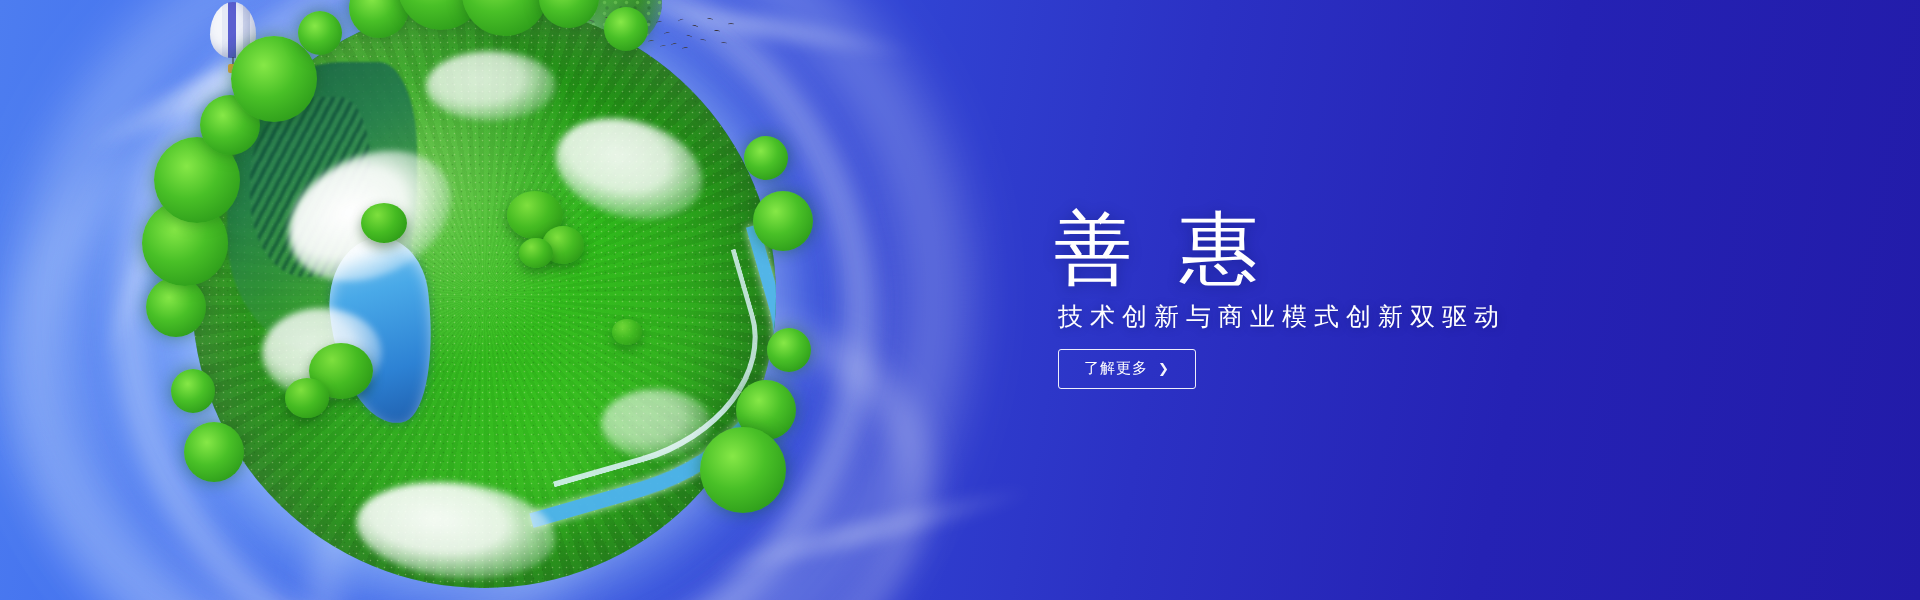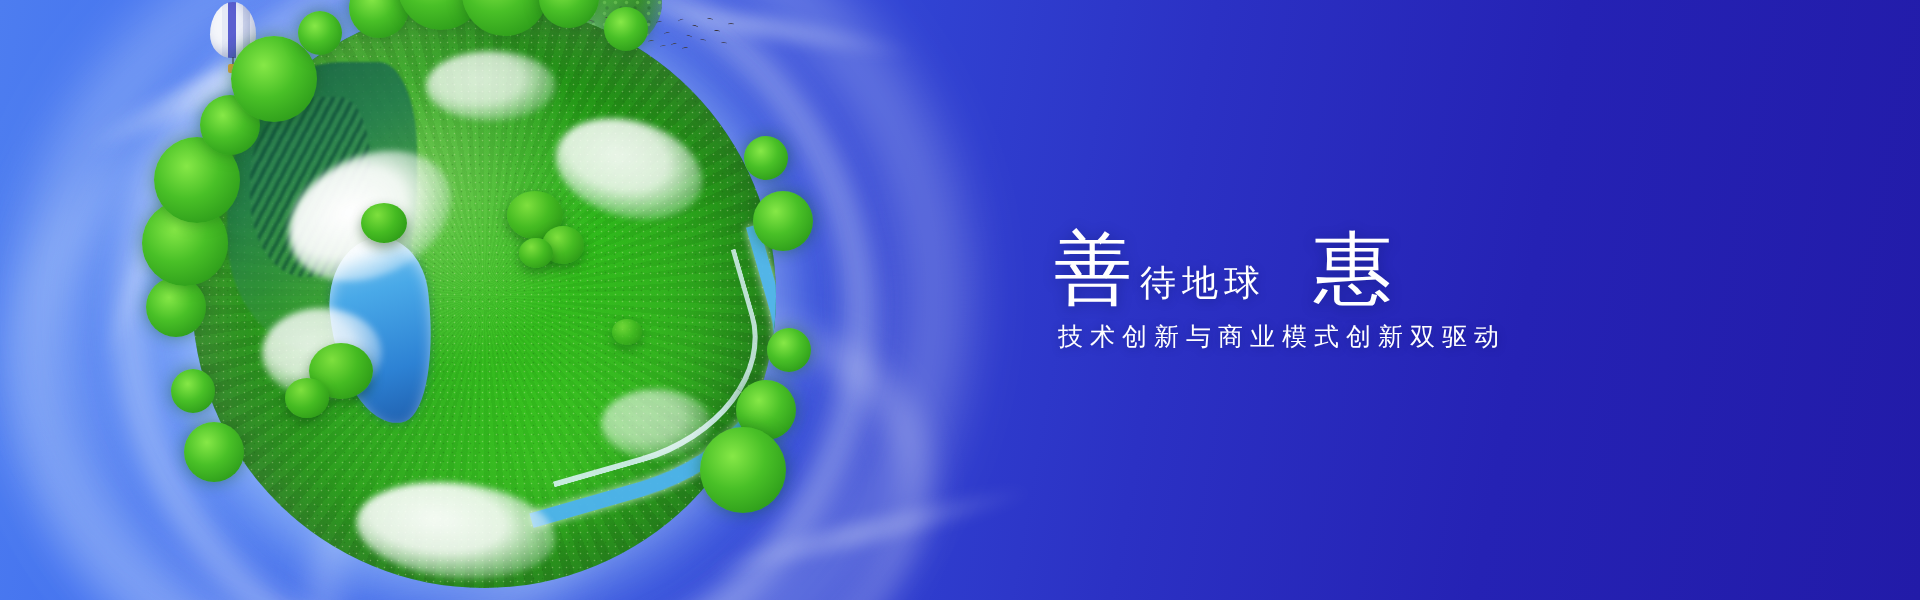--- a/index.html
+++ b/index.html
@@ -456,23 +456,26 @@
         <div class="rim-tree " style="left: 555.66px; top: 463.468px;"></div>
         <div class="rim-tree small" style="left: 608.851px; top: 227.488px;"></div>
         <div class="rim-tree tiny" style="left: 600.221px; top: 172.351px;"></div>
       </div>
   </div>
 
   <div class="content">
 
     <div class="headline">
       <span class="hl-big">善</span>
-      <span class="hl-small">待地球</span>
       <span class="hl-gap"></span>
       <span class="hl-big">惠</span>
     </div>
 
     <div class="subtitle">技术创新与商业模式创新双驱动</div>
 
 
+    <button class="cta">
+      <span>了解更多</span>
+      <span class="chev">❯</span>
+    </button>
 
   </div>
 </div>
 
 </body></html>

